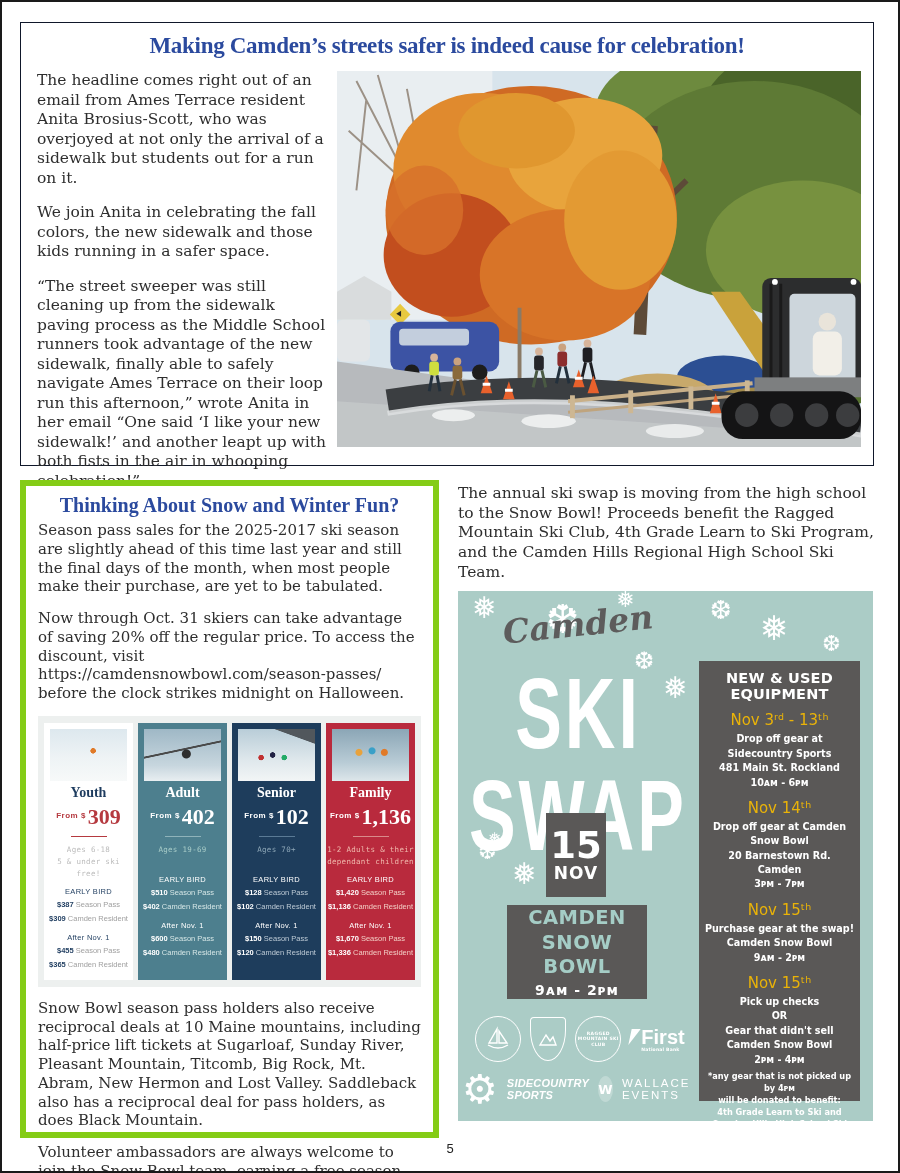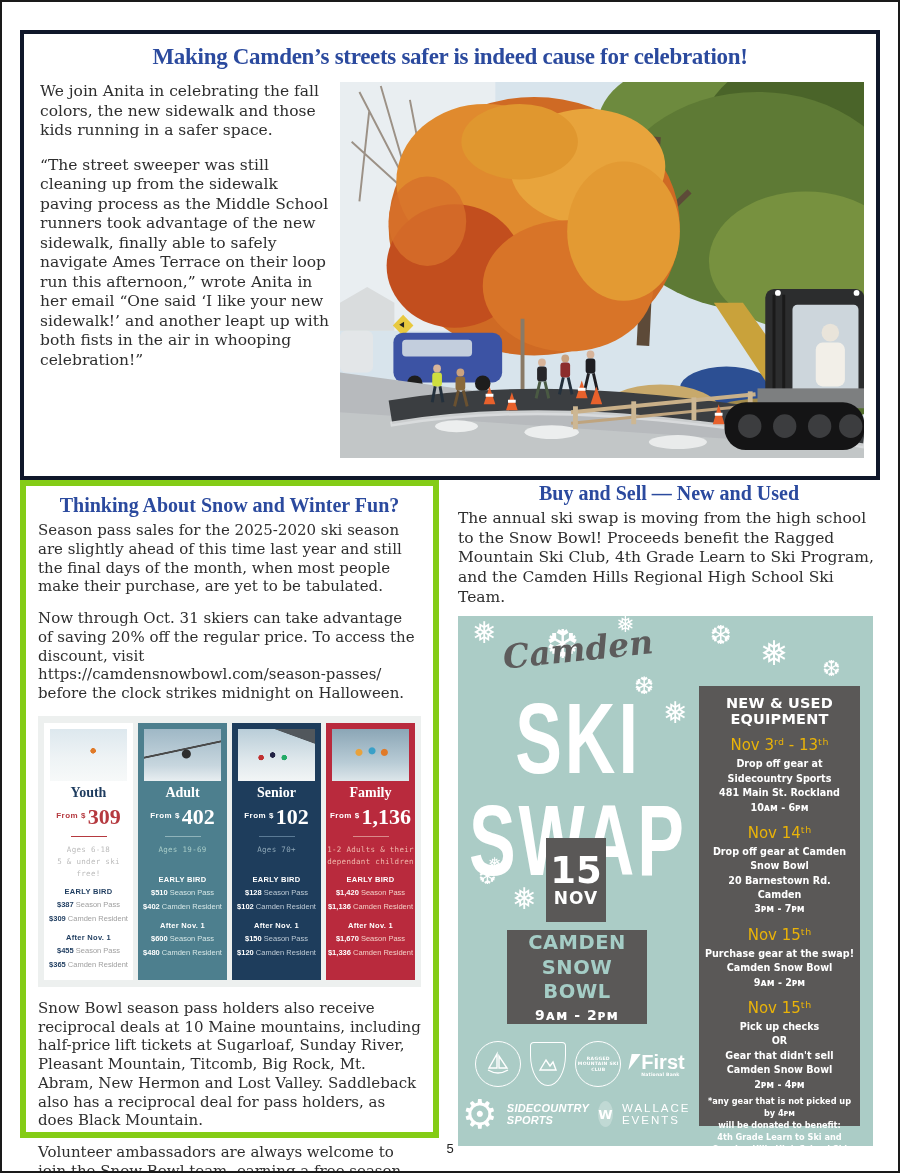--- a/index.html
+++ b/index.html
@@ -1,20 +1,20 @@
 <!DOCTYPE html>
 <html><head>
 <meta charset="utf-8">
 <style>
   html,body{margin:0;padding:0;background:#fff;}
   .page{position:relative;width:896px;height:1169px;border:2px solid #1a1a1a;background:#fff;
         font-family:"DejaVu Serif",serif;color:#2e2e2e;overflow:hidden;}
 
   
-  .top-box{position:absolute;left:18px;top:20px;width:852px;height:442px;border:4px solid #0f172a;margin-top:8px;}
+  .top-box{position:absolute;left:18px;top:20px;width:852px;height:442px;border:1px solid #0f172a;}
   .top-headline{margin-top:10px;text-align:center;color:#2b4a9e;
        font-family:"Liberation Serif",serif;font-weight:bold;font-size:23px;letter-spacing:-.3px;}
   .top-content{display:flex;padding:12px 12px 0 16px;}
   .top-text{width:298px;font-size:15.5px;line-height:1.26;}
   .top-text p{margin:0 0 15px 0;}
   .photo-wrap{width:532px;height:376px;margin-left:6px;}
   .photo-wrap svg{display:block;width:100%;height:100%;}
 
   
   .left-box{position:absolute;left:18px;top:478px;width:419px;height:658px;border:6px solid #84cc16;
@@ -47,21 +47,21 @@
        radial-gradient(circle at 52% 42%,#3aa0c8 0 3px,rgba(0,0,0,0) 4px),
        radial-gradient(circle at 68% 45%,#e07a28 0 3px,rgba(0,0,0,0) 4px),
        linear-gradient(180deg,#8ba6b6 0%,#b9ccd6 65%,#dde6ea 100%);}
   .card-name{font-family:"Liberation Serif",serif;font-weight:bold;font-size:14px;color:var(--name);}
   .card-fromline{margin-top:3px;color:var(--price);}
   .from-lab{font-size:8px;font-weight:bold;letter-spacing:.5px;vertical-align:6px;}
   .price-big{font-family:"Liberation Serif",serif;font-weight:bold;font-size:22px;margin-left:2px;}
   .card-div{width:36px;border-top:1.5px solid var(--div);margin:6px 0 7px;}
   .card-ages{white-space:pre-line;font-family:"DejaVu Sans Mono",monospace;font-size:7.5px;
              line-height:1.6;color:var(--ages);letter-spacing:.3px;min-height:24px;}
-  .card-sub{font-size:7.5px;font-weight:bold;color:var(--sub);margin:7px 0 2px;letter-spacing:.3px;}
+  .card-sub{font-size:7.5px;font-weight:normal;color:var(--sub);margin:7px 0 2px;letter-spacing:.3px;}
   .price-line{font-size:7.5px;color:var(--lab);margin:2.5px 0;}
   .price-line b{color:var(--val);font-weight:bold;}
 
   
   .right-col{position:absolute;left:456px;top:478px;width:422px;}
   .right-col .intro{margin:4px 0 0;font-size:15.5px;line-height:1.27;}
 
   
   .poster{position:relative;margin-top:9px;width:415px;height:530px;background:#abccc6;overflow:hidden;
           font-family:"DejaVu Sans",sans-serif;}
@@ -114,20 +114,21 @@
 </style>
 </head>
 <body>
 
 <div class="page">
 
   <div class="top-box">
     <div class="top-headline">Making Camden’s streets safer is indeed cause for celebration!</div>
     <div class="top-content">
       <div class="top-text">
+        <p>The headline comes right out of an email from Ames Terrace resident Anita Brosius-Scott, who was overjoyed at not only the arrival of a sidewalk but students out for a run on it.</p>
         <p>We join Anita in celebrating the fall colors, the new sidewalk and those kids running in a safer space.</p>
         <p>“The street sweeper was still cleaning up from the sidewalk paving process as the Middle School runners took advantage of the new sidewalk, finally able to safely navigate Ames Terrace on their loop run this afternoon,” wrote Anita in her email “One said ‘I like your new sidewalk!’ and another leapt up with both fists in the air in whooping celebration!”</p>
       </div>
       <div class="photo-wrap">
         <svg viewBox="0 0 540 378" preserveAspectRatio="none">
           <rect x="0" y="0" width="540" height="378" fill="#d8e4ec"></rect>
           <rect x="0" y="0" width="160" height="250" fill="#e9eef1"></rect>
           <path d="M20,10 L65,95 M42,4 L72,105 M12,60 L85,125 M72,18 L95,135 M30,30 L20,120" stroke="#7a6a58" stroke-width="2" opacity=".7" fill="none"></path>
           <ellipse cx="360" cy="45" rx="95" ry="65" fill="#6d8a3e"></ellipse>
           <ellipse cx="470" cy="60" rx="100" ry="85" fill="#4a6429"></ellipse>
@@ -220,21 +221,21 @@
             <circle cx="458" cy="346" r="12" fill="#3c3d3f"></circle>
           <circle cx="494" cy="346" r="12" fill="#3c3d3f"></circle>
             <circle cx="526" cy="346" r="12" fill="#3c3d3f"></circle>
         </svg>
       </div>
     </div>
   </div>
 
   <div class="left-box">
     <div class="sec-headline">Thinking About Snow and Winter Fun?</div>
-    <p>Season pass sales for the 2025-2020 ski season are slightly ahead of this time last year and still the final days of the month, when most people make their purchase, are yet to be tabulated.</p>
+    <p>Season pass sales for the 2025-2017 ski season are slightly ahead of this time last year and still the final days of the month, when most people make their purchase, are yet to be tabulated.</p>
     <p>Now through Oct. 31 skiers can take advantage of saving 20% off the regular price. To access the discount, visit https://camdensnowbowl.com/season-passes/ before the clock strikes midnight on Halloween.</p>
 
     <div class="cards">
 
       <div class="card t-light">
         <div class="card-photo ph0"></div>
         <div class="card-name">Youth</div>
         <div class="card-fromline"><span class="from-lab">From $</span><span class="price-big">309</span></div>
         <div class="card-div"></div>
         <div class="card-ages">Ages 6-18
@@ -289,21 +290,20 @@
         <div class="price-line"><b>$1,670</b> <span>Season Pass</span></div>
         <div class="price-line"><b>$1,336</b> <span>Camden Resident</span></div>
       </div>
     </div>
 
     <p>Snow Bowl season pass holders also receive reciprocal deals at 10 Maine mountains, including half-price lift tickets at Sugarloaf, Sunday River, Pleasant Mountain, Titcomb, Big Rock, Mt. Abram, New Hermon and Lost Valley. Saddleback also has a reciprocal deal for pass holders, as does Black Mountain.</p>
     <p>Volunteer ambassadors are always welcome to join the Snow Bowl team, earning a free season pass for their time. Visit camdensnowbowl.com for details and to sign up.</p>
   </div>
 
   <div class="right-col">
-    <div class="sec-headline">Buy and Sell — New and Used</div>
     <p class="intro">The annual ski swap is moving from the high school to the Snow Bowl! Proceeds benefit the Ragged Mountain Ski Club, 4th Grade Learn to Ski Program, and the Camden Hills Regional High School Ski Team.</p>
 
     <div class="poster">
 
       <span class="sf" style="left:14px;top:2px;font-size:30px;">❅</span>
       <span class="sf" style="left:88px;top:8px;font-size:40px;">❆</span>
       <span class="sf" style="left:158px;top:-2px;font-size:22px;">❅</span>
       <span class="sf" style="left:176px;top:58px;font-size:24px;">❆</span>
       <span class="sf" style="left:205px;top:82px;font-size:30px;">❅</span>
       <span class="sf" style="left:252px;top:6px;font-size:26px;">❆</span>

